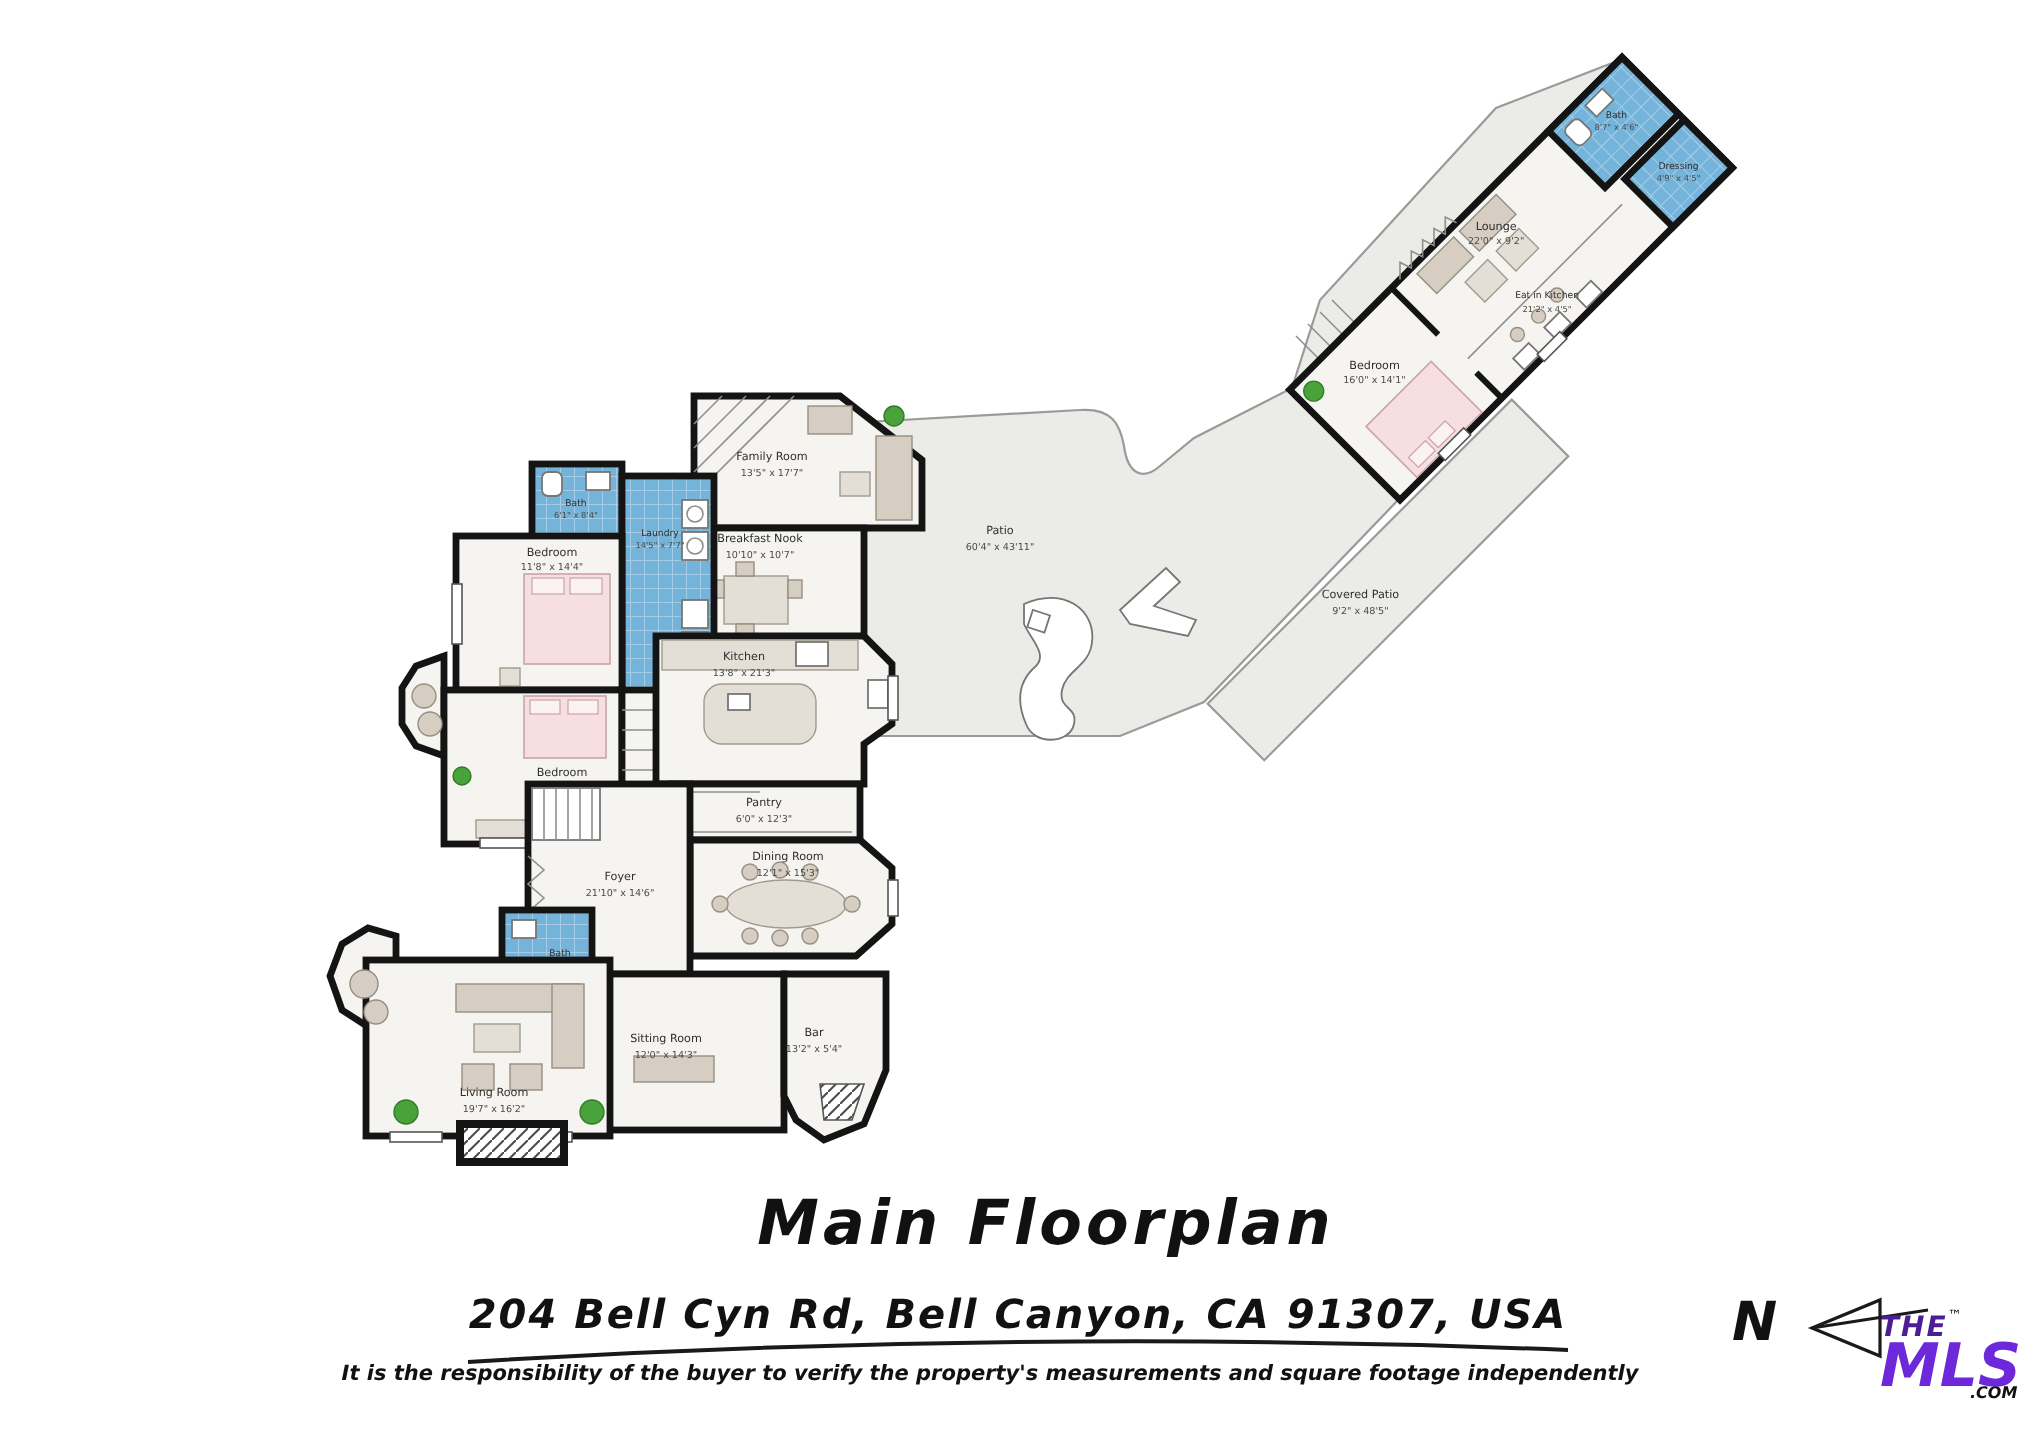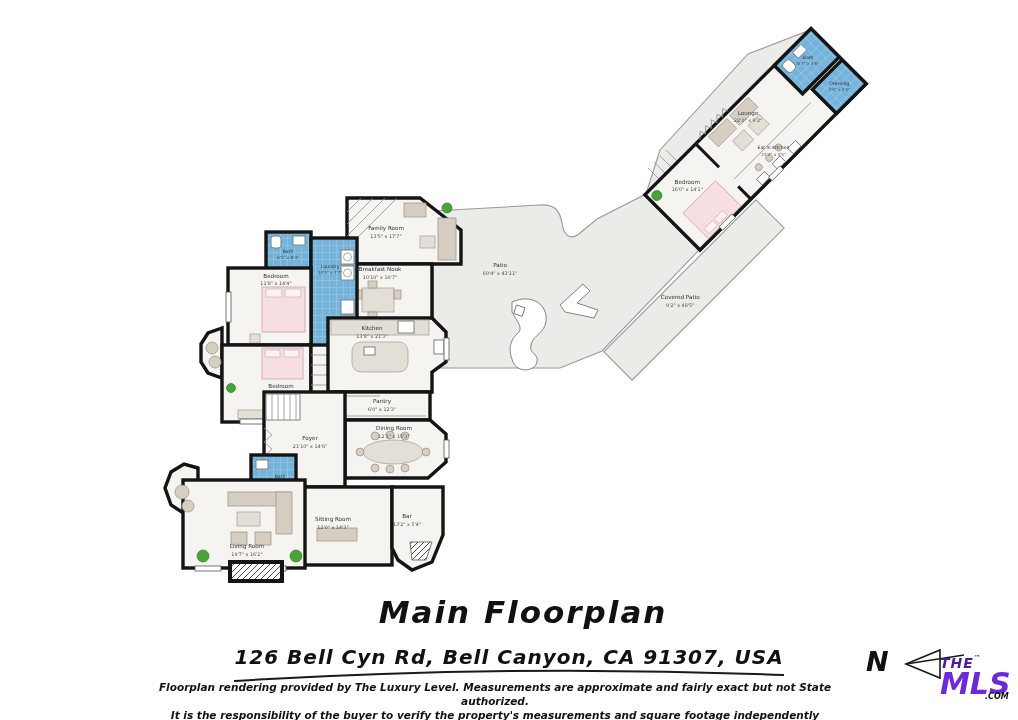--- a/index.html
+++ b/index.html
@@ -307,26 +307,25 @@
     <rect class="win" x="195" y="566" width="26" height="5"></rect>
     <rect class="win" x="262" y="566" width="24" height="5"></rect>
     <text class="rl" x="247" y="548">Living Room</text>
     <text class="rd" x="247" y="556">19'7" x 16'2"</text>
     <rect x="230" y="562" width="52" height="19" fill="url(#hatch)" stroke="#141414" stroke-width="4"></rect>
   </g>
 </svg>
 
 
 <div class="title">Main Floorplan</div>
-<div class="address">126 Bell Cyn Rd, Bell Canyon, CA 91307, USA</div>
+<div class="address">204 Bell Cyn Rd, Bell Canyon, CA 91307, USA</div>
 <svg class="swoosh" width="560" height="16">
   <path d="M5,13 Q280,-4 555,7" stroke="#1a1a1a" stroke-width="2" fill="none"></path>
 </svg>
 <div class="disclaimer">
-  <div>Floorplan rendering provided by The Luxury Level. Measurements are approximate and fairly exact but not State authorized.</div>
   <div>It is the responsibility of the buyer to verify the property's measurements and square footage independently</div>
 </div>
 
 
 <div class="compass-n">N</div>
 <svg class="compass-svg" width="70" height="42">
   <polygon points="8,22 42,8 42,36" fill="#fff" stroke="#1a1a1a" stroke-width="1.6"></polygon>
   <path d="M8,22 L66,13" stroke="#1a1a1a" stroke-width="1.4" fill="none"></path>
 </svg>
 

